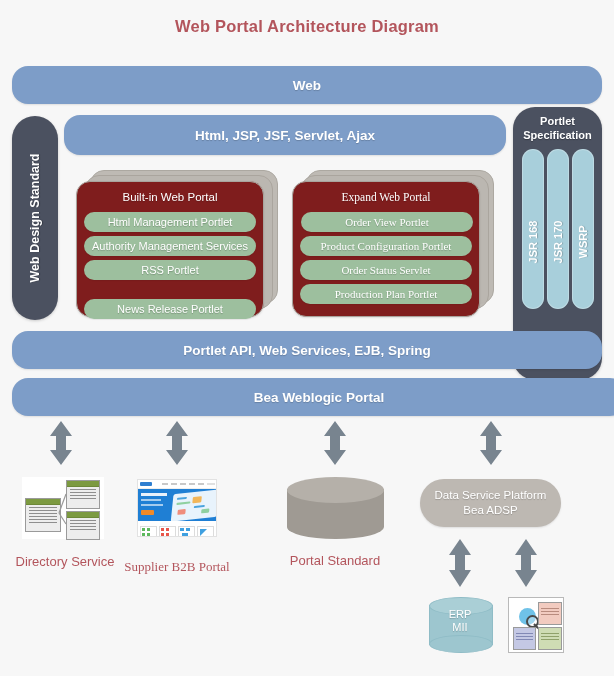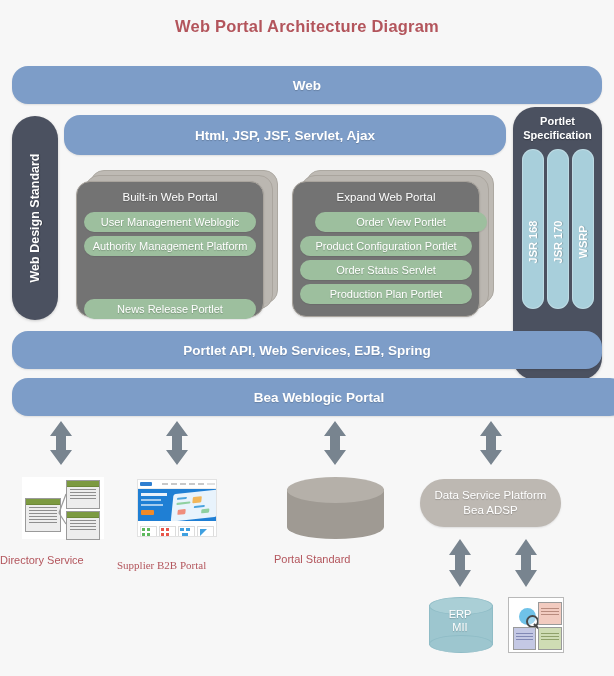--- a/index.html
+++ b/index.html
@@ -81,21 +81,21 @@
   
   .group{position:absolute;}
   .gcard{
     position:absolute;
     background:#bbb7b1;
     border:1px solid #a9a49d;
     border-radius:14px;
   }
   .gcard.back2{opacity:.95;}
   .gcard.front{
-    background:#737373;
+    background:#7f1d1d;
     box-shadow:0 1px 2px rgba(0,0,0,.10);
   }
   .gtitle{
     position:absolute;left:0;top:9px;width:100%;
     text-align:center;color:#ffffff;
     font-size:11.5px;
     text-shadow:0 1px 1px rgba(0,0,0,.22);
   }
   .portlet{
     position:absolute;
@@ -108,22 +108,22 @@
     text-shadow:0 1px 1px rgba(0,0,0,.22);
     box-shadow:0 1px 1px rgba(0,0,0,.07);
     white-space:nowrap;
   }
 
   
   .arrow{position:absolute;}
 
   
   .nodelabel{
-    position:absolute;
-    color:#b3555c;font-size:11px;white-space:nowrap;
+    position:absolute;text-align:center;
+    color:#b3555c;font-size:13px;white-space:nowrap;
   }
 
   
   #dirsvc{
     left:22px;top:477px;width:82px;height:62px;
     background:#ffffff;
   }
   .docmini{position:absolute;background:#ededed;border:1px solid #9a9a9a;}
   .docmini .hd{height:5px;background:#7c9a41;border-bottom:1px solid #6d8838;}
   .docmini .ln{height:1px;background:#8e8e8e;margin:2px 3px 0 3px;}
@@ -221,32 +221,33 @@
     <div class="jsrcol" id="jsr2">
       <span>WSRP</span>
     </div>
   </div>
 
   <div class="group" style="left:76px;top:170px;width:205px;height:145px;">
     <div class="gcard back2" style="left:14px;top:0px;width:186px;height:132px;"></div>
     <div class="gcard back2" style="left:9px;top:5px;width:186px;height:132px;"></div>
     <div class="gcard front" style="left:0px;top:11px;width:186px;height:134px;">
       <div class="gtitle">Built-in Web Portal</div>
-      <div class="portlet" style="left:7px;top:30px;width:172px;">User Management Weblogic</div>
-      <div class="portlet" style="left:7px;top:54px;width:172px;">Authority Management Platform</div>
+      <div class="portlet" style="left:7px;top:30px;width:172px;">Html Management Portlet</div>
+      <div class="portlet" style="left:7px;top:54px;width:172px;">Authority Management Services</div>
+      <div class="portlet" style="left:7px;top:78px;width:172px;">RSS Portlet</div>
       <div class="portlet" style="left:7px;top:102px;width:172px;margin-top:15px;">News Release Portlet</div>
     </div>
   </div>
 
-  <div class="group" style="left:292px;top:170px;width:205px;height:136px;">
+  <div class="group" style="left:292px;top:170px;width:205px;height:136px;font-family:Liberation Serif, serif;">
     <div class="gcard back2" style="left:14px;top:0px;width:186px;height:132px;"></div>
     <div class="gcard back2" style="left:9px;top:5px;width:186px;height:132px;"></div>
     <div class="gcard front" style="left:0px;top:11px;width:186px;height:134px;">
       <div class="gtitle">Expand Web Portal</div>
-      <div class="portlet" style="left:22px;top:30px;width:172px;text-align:right;">Order View Portlet</div>
+      <div class="portlet" style="left:8px;top:30px;width:172px;text-align:right;">Order View Portlet</div>
       <div class="portlet" style="left:7px;top:54px;width:172px;">Product Configuration Portlet</div>
       <div class="portlet" style="left:7px;top:78px;width:172px;">Order Status Servlet</div>
       <div class="portlet" style="left:7px;top:102px;width:172px;">Production Plan Portlet</div>
     </div>
   </div>
 
   <div class="abs bluebar" style="left:12px;top:331px;width:590px;height:38px;">
     <span>Portlet API, Web Services, EJB, Spring</span>
   </div>
 

